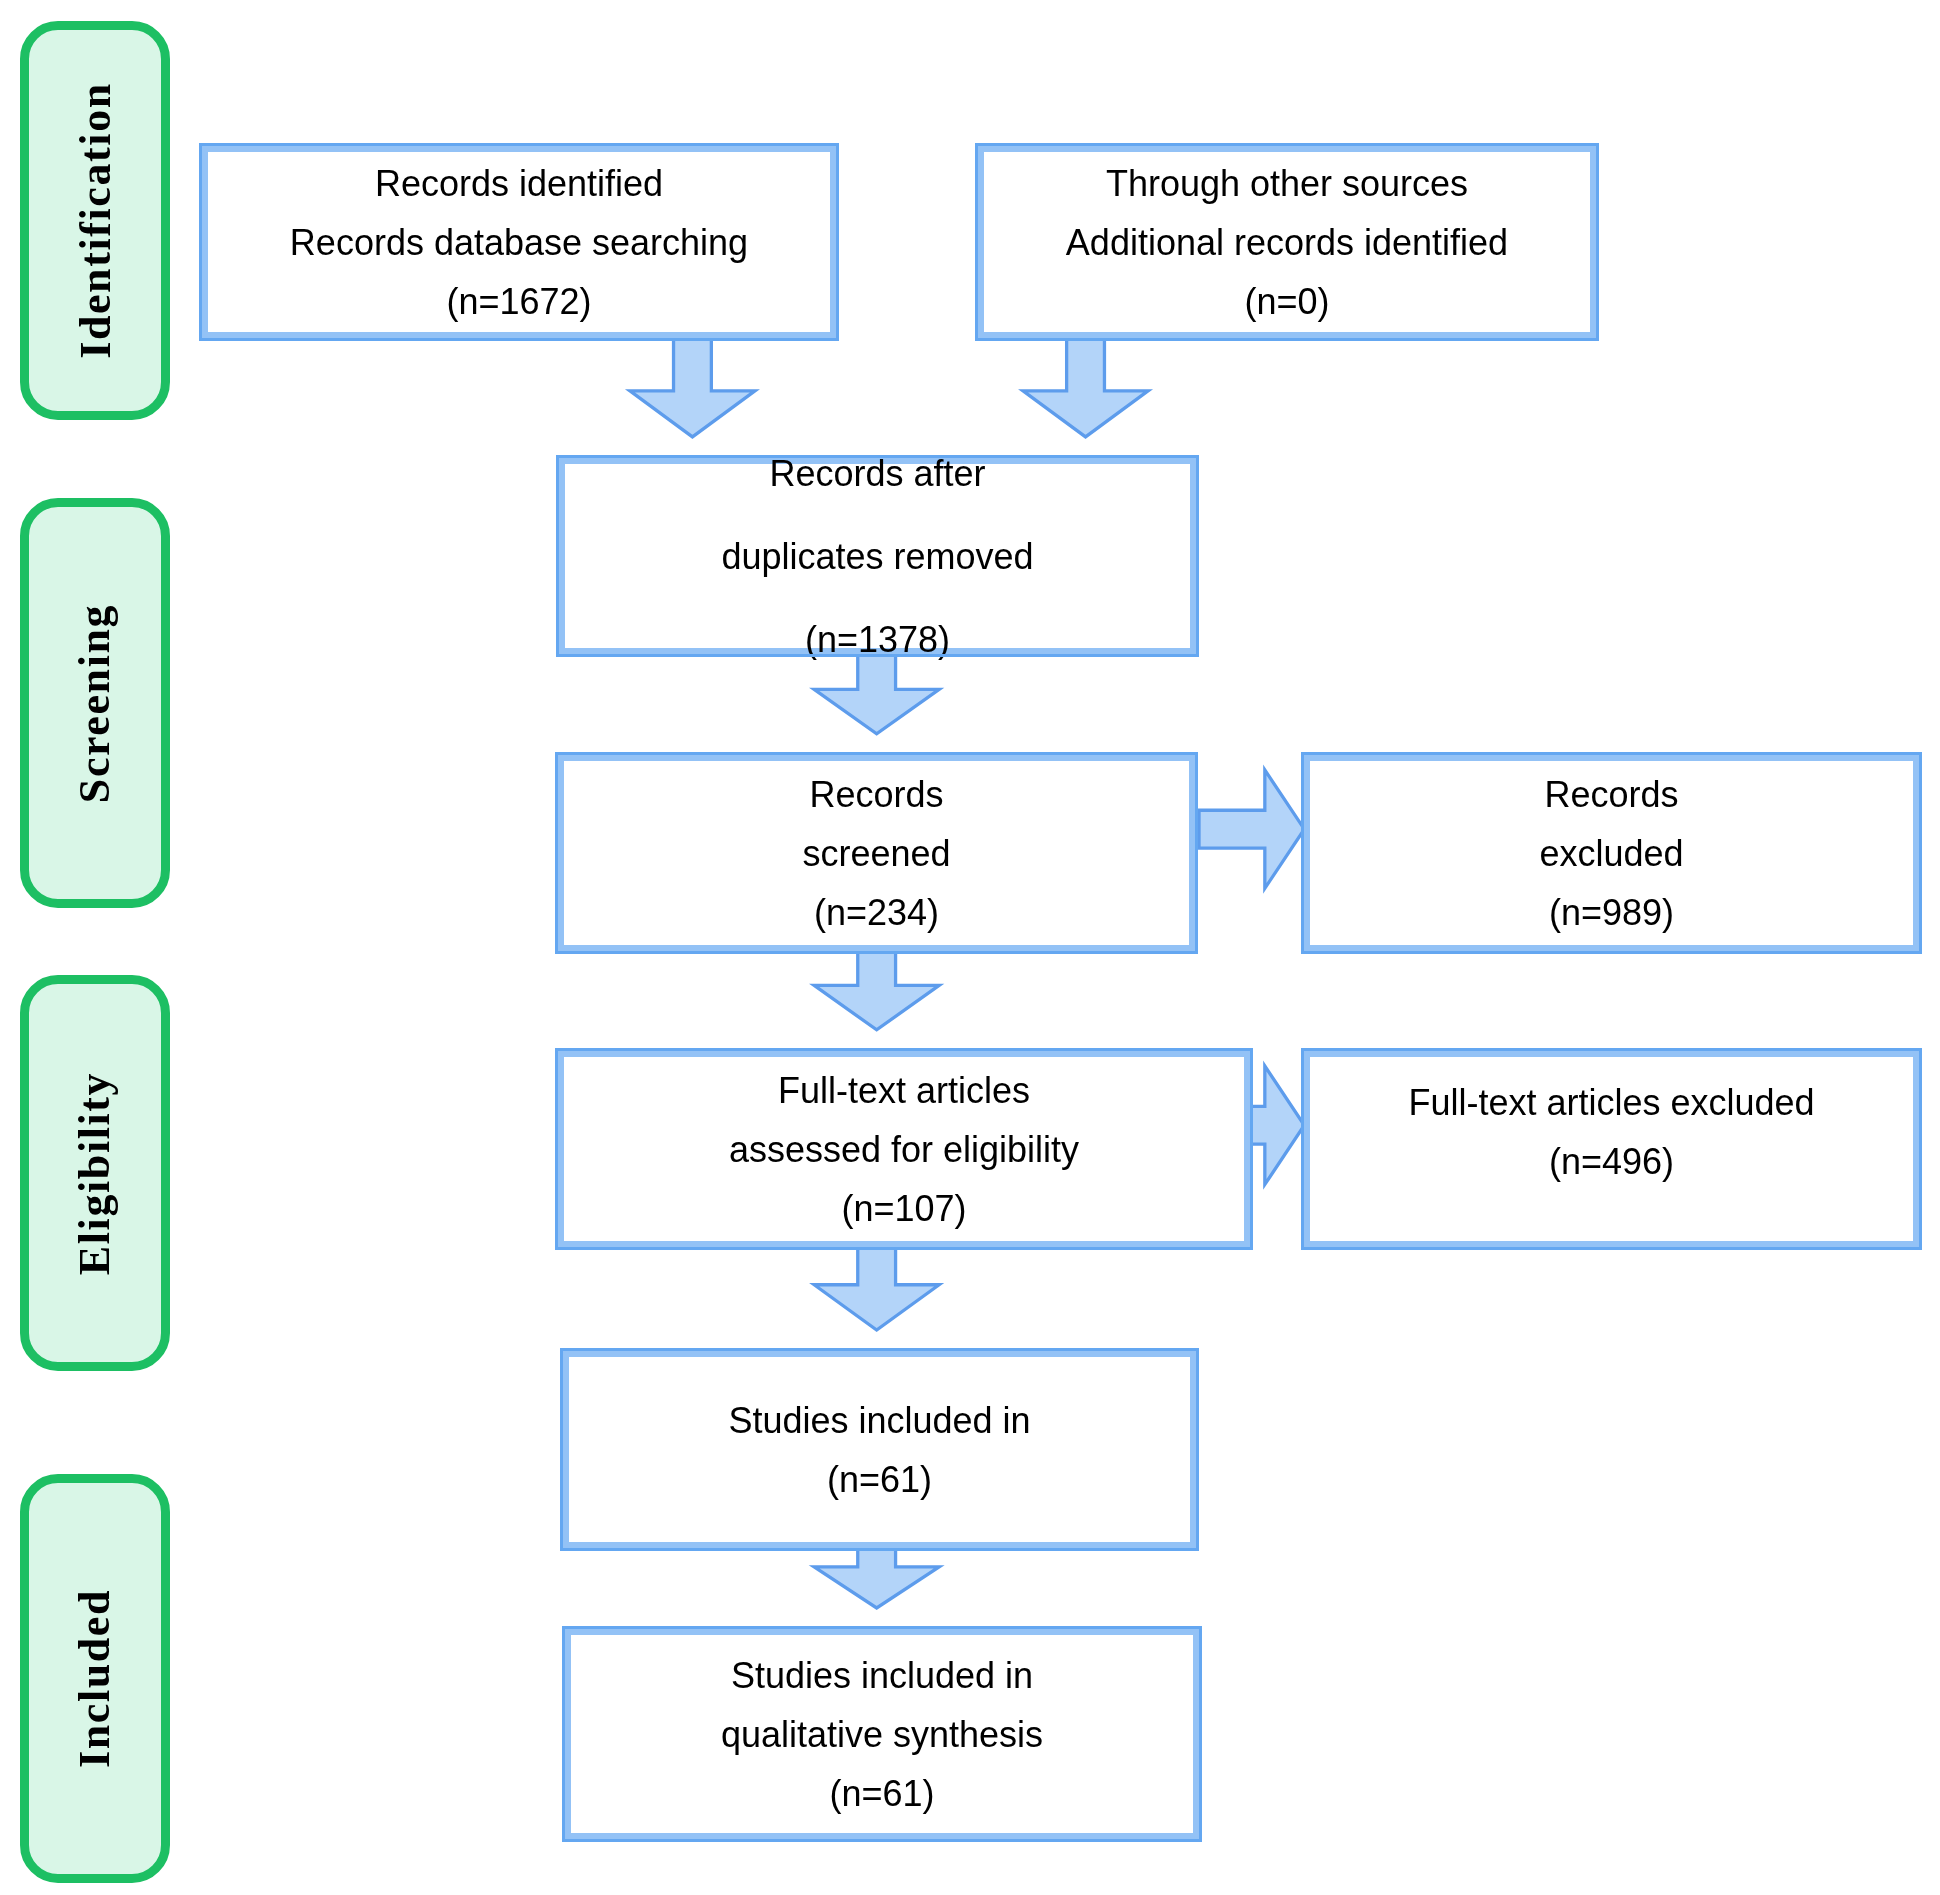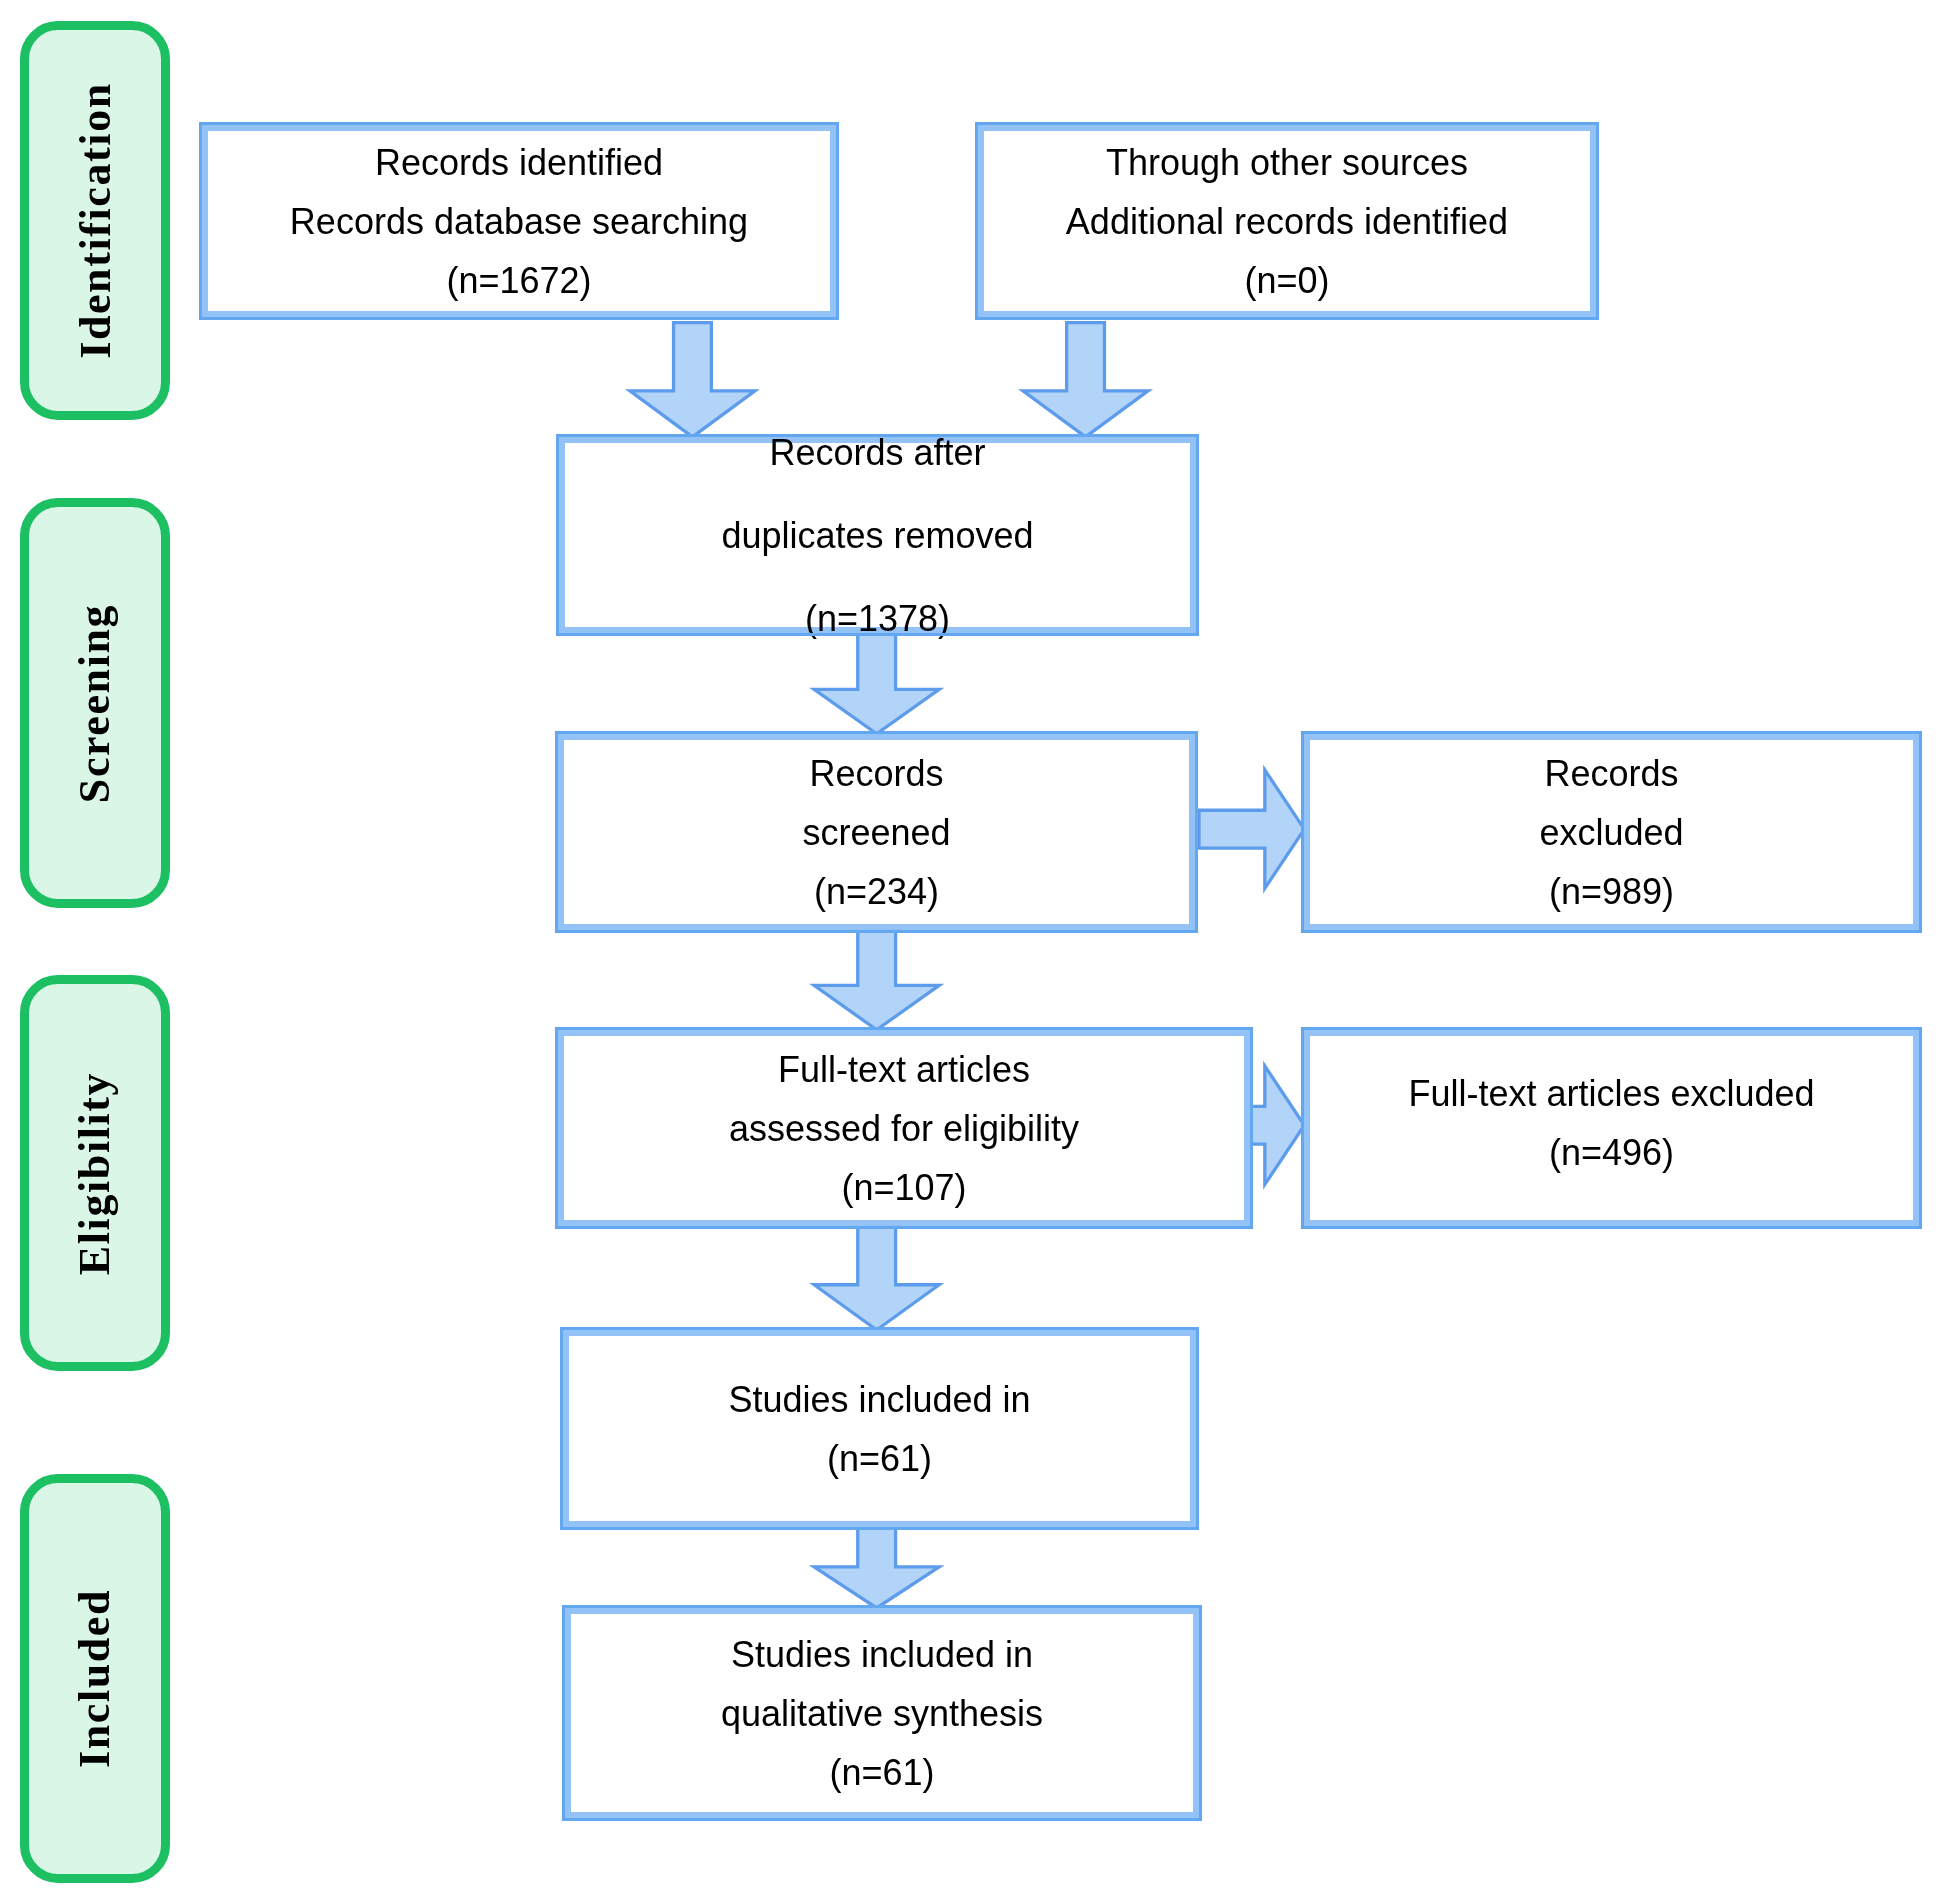--- a/index.html
+++ b/index.html
@@ -43,24 +43,25 @@
     outline: 3.3px solid #64a7f1;
     outline-offset: -0.8px;
     display: flex;
     flex-direction: column;
     align-items: center;
     justify-content: center;
     text-align: center;
     color: #000000;
     font-size: 36px;
     line-height: 59px;
+    margin-top: 21px;
   }
   .fbox.top-align {
     justify-content: flex-start;
-    padding-top: 28px;
+    padding-top: 16px;
   }
   .fbox .line { white-space: nowrap; }
 </style>
 </head>
 <body>
 
 <div id="canvas">
 
   <svg class="arrow-layer" viewBox="0 0 2359 2305">
     <g fill="#b3d4f9" stroke="#5d9cec" stroke-width="4" stroke-linejoin="miter">

